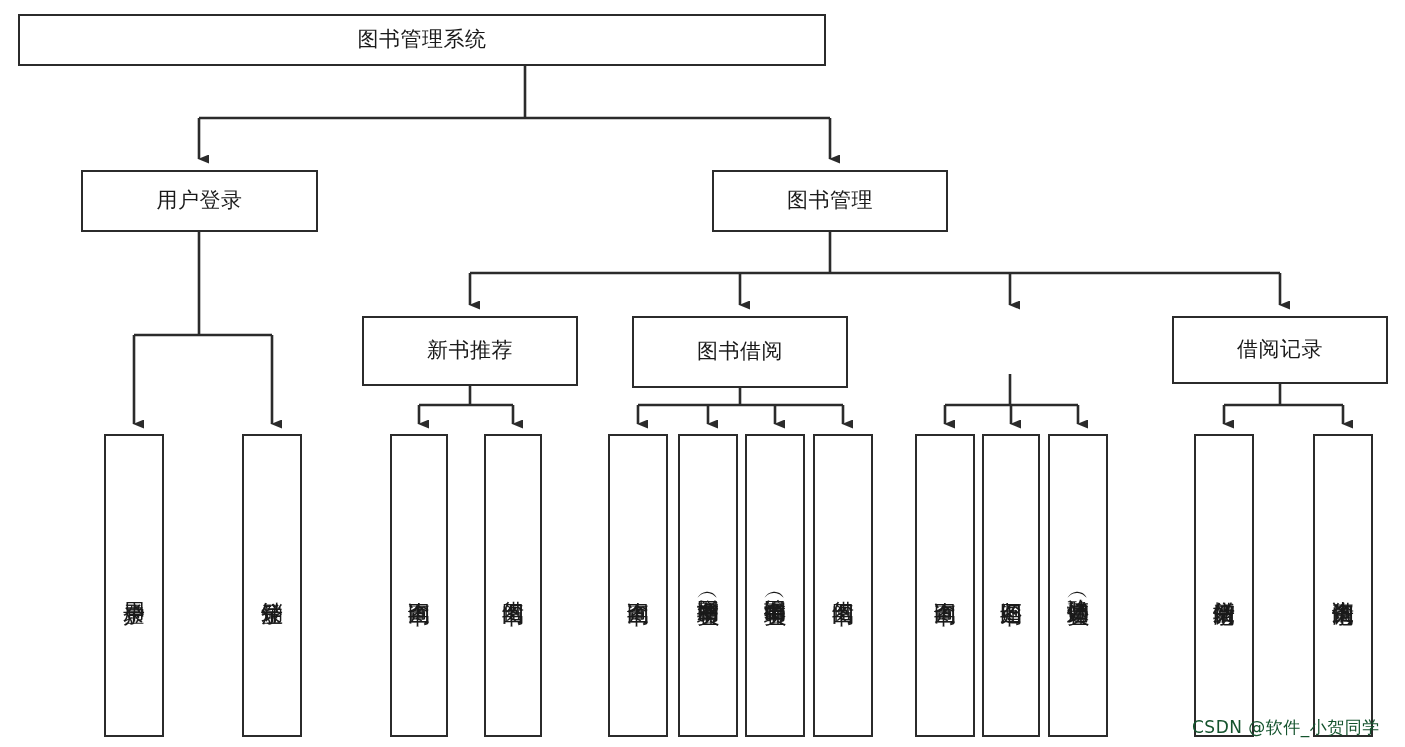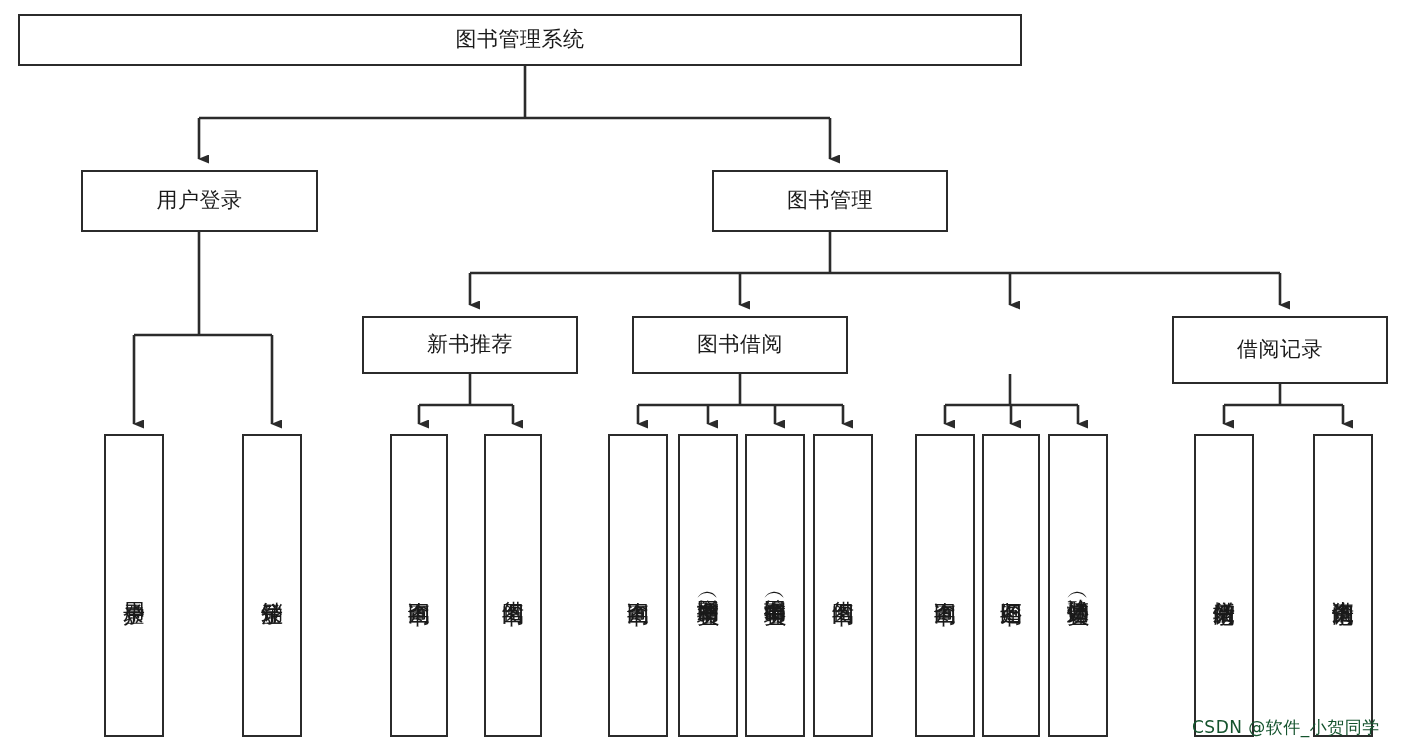--- a/index.html
+++ b/index.html
@@ -123,35 +123,35 @@
     </g>
 
     <g stroke="#2b2b2b" stroke-width="2.6" fill="none">
       <path d="M1280,374 L1280,405"></path>
       <path d="M1224,405 L1343,405"></path>
       <path d="M1224,405 L1224,424" marker-end="url(#arrowhead)"></path>
       <path d="M1343,405 L1343,424" marker-end="url(#arrowhead)"></path>
     </g>
   </svg>
 
-  <div class="node-box" style="left:18px; top:14px; width:1004px; height:52px;">
+  <div class="node-box" style="left:18px; top:14px; width:808px; height:52px;">
     <span class="node-label">图书管理系统</span>
   </div>
 
   <div class="node-box" style="left:81px; top:170px; width:237px; height:62px;">
     <span class="node-label">用户登录</span>
   </div>
   <div class="node-box" style="left:712px; top:170px; width:236px; height:62px;">
     <span class="node-label">图书管理</span>
   </div>
 
-  <div class="node-box" style="left:362px; top:316px; width:216px; height:58px;">
+  <div class="node-box" style="left:362px; top:316px; width:216px; height:70px;">
     <span class="node-label">新书推荐</span>
   </div>
-  <div class="node-box" style="left:632px; top:316px; width:216px; height:58px;">
+  <div class="node-box" style="left:632px; top:316px; width:216px; height:72px;">
     <span class="node-label">图书借阅</span>
   </div>
   <div class="node-box" style="left:1172px; top:316px; width:216px; height:68px;">
     <span class="node-label">借阅记录</span>
   </div>
 
   <div class="node-box leaf" style="left:104px; top:434px; width:60px; height:303px;">
     <span class="node-label">用户登录</span>
   </div>
   <div class="node-box leaf" style="left:242px; top:434px; width:60px; height:303px;">

